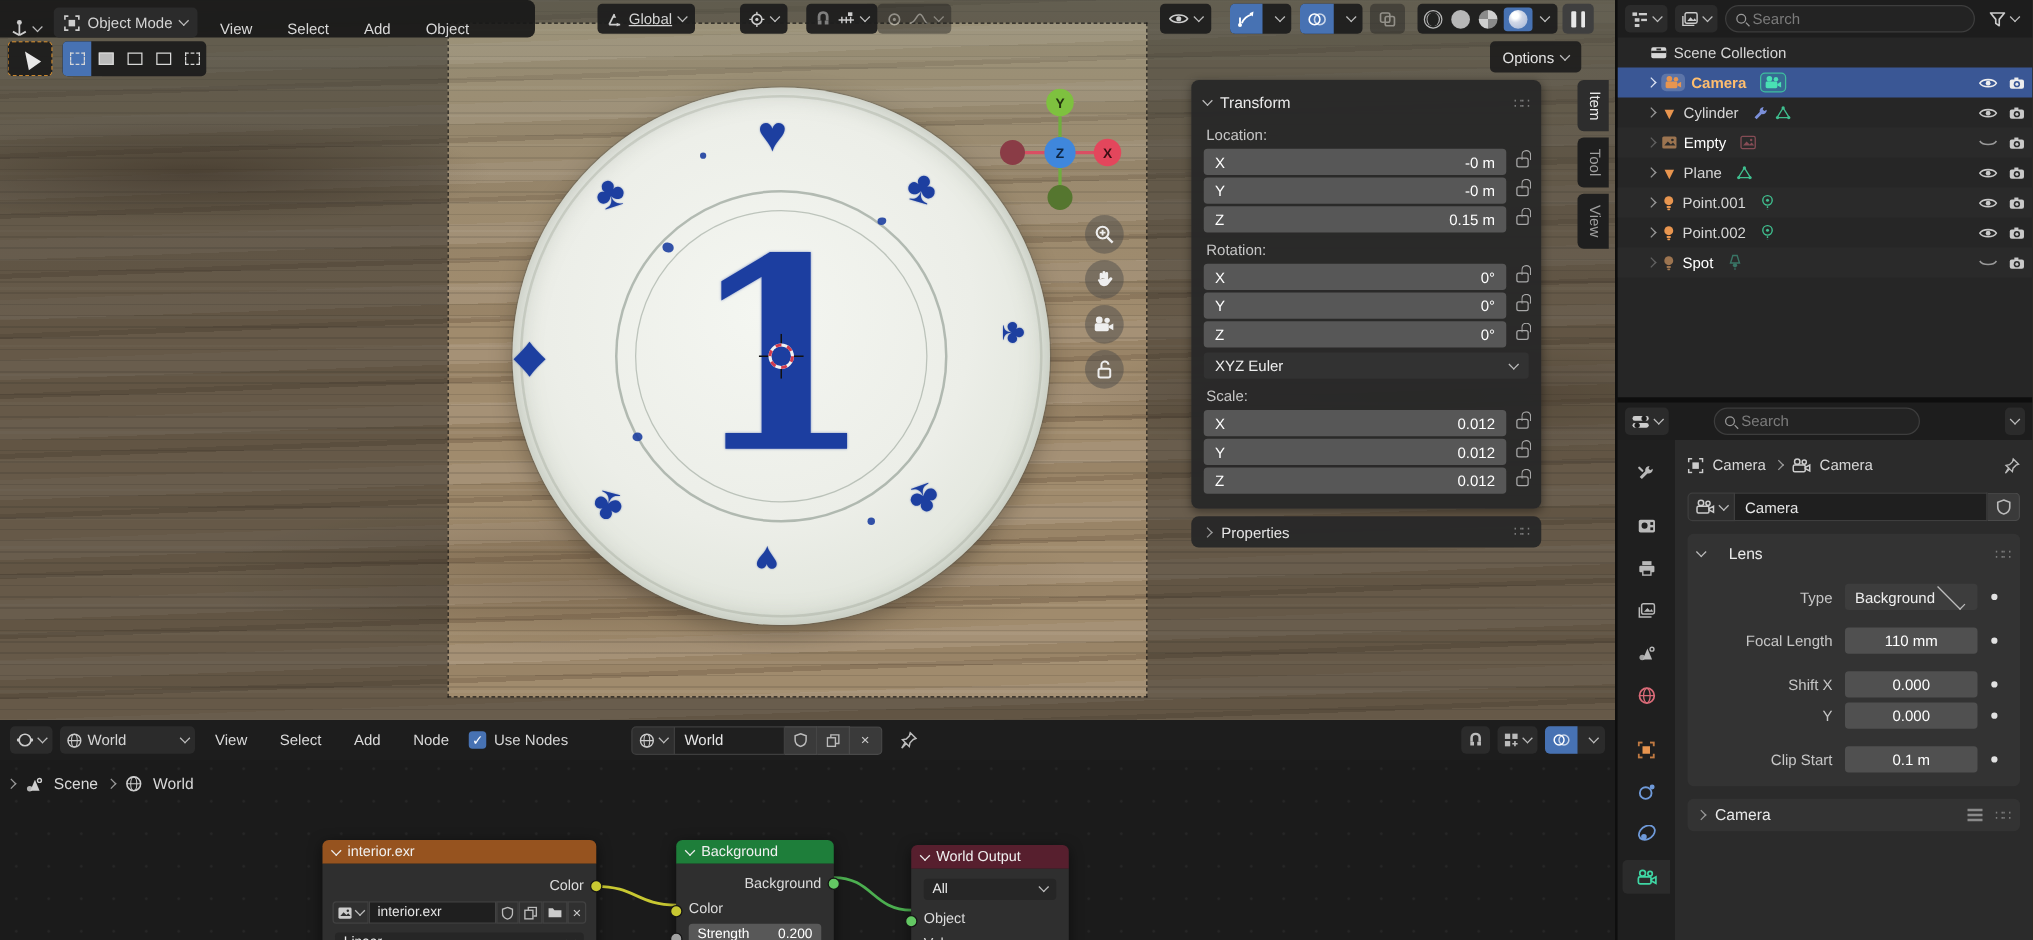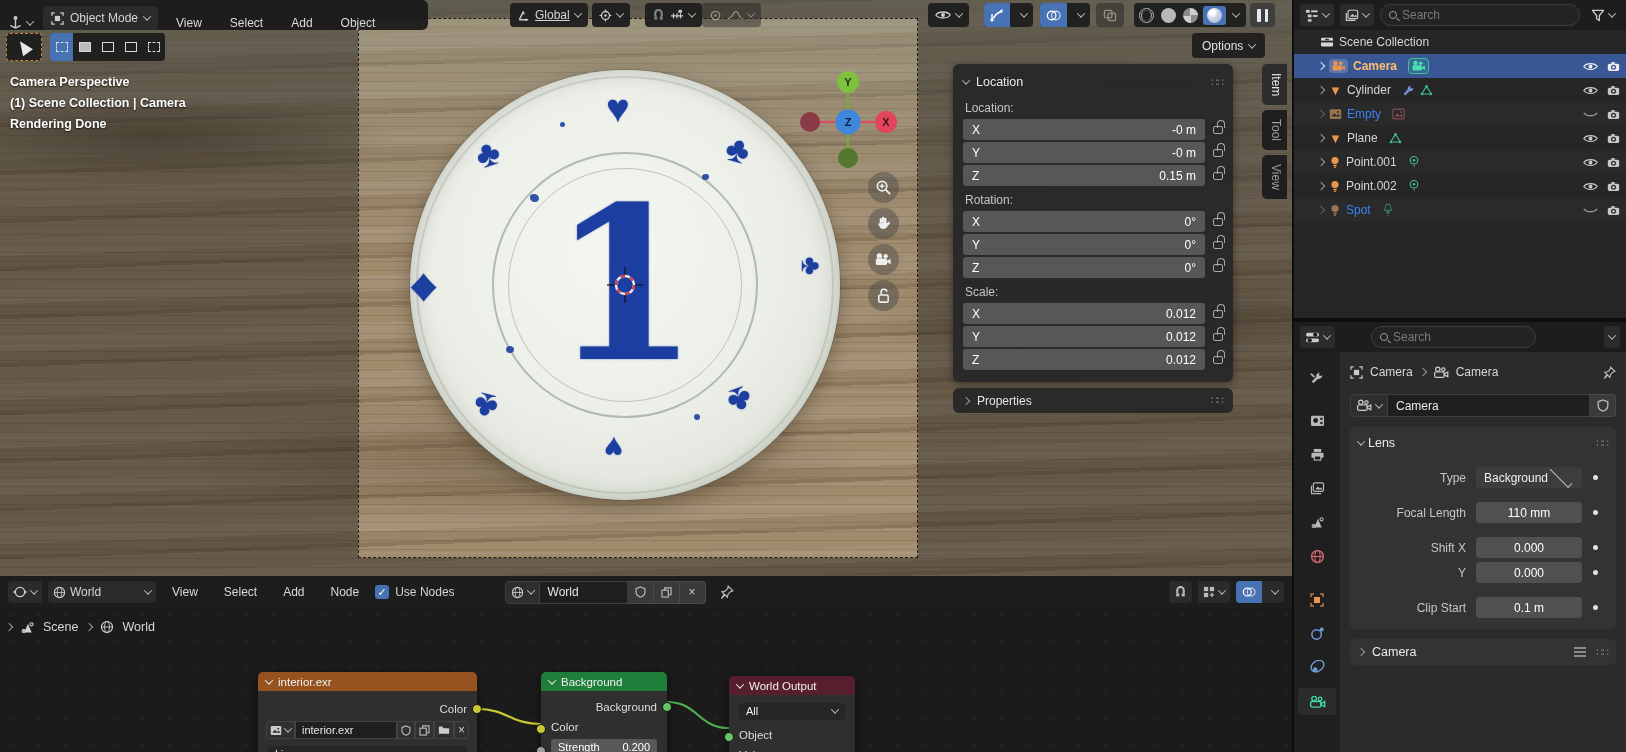--- a/index.html
+++ b/index.html
@@ -131,42 +131,42 @@
   .search input::placeholder { color:#7b7b7b; }
   .mag { width:8px; height:8px; border:1.4px solid #9a9a9a; border-radius:50%; position:relative; flex:none; }
   .mag::after { content:""; position:absolute; width:4px; height:1.4px; background:#9a9a9a;
     transform:rotate(45deg); left:6px; top:7px; }
 
   .ol-row { height:24px; display:flex; align-items:center; padding:0 6px 0 12px; gap:5px; }
   .ol-row.alt { background:#2a2a2a; }
   .ol-row.sel { background:#3a5795; }
   .ol-name { color:#d6d6d6; }
   .ol-row.sel .ol-name { color:#ffbe6e; font-weight:bold; }
-  .ol-dim .ol-name { color:#3b82f6; }
+  .ol-dim .ol-name { color:#ffffff; }
   .ol-right { margin-left:auto; display:flex; align-items:center; gap:9px; }
   .pill { border-radius:4px; padding:1px 2px; display:flex; }
   .ic { display:flex; align-items:center; }
 
   .props { position:absolute; left:1294px; top:322px; width:332px; height:430px; background:#2b2b2b; }
   .pr-tabs { position:absolute; left:0; top:30px; width:46px; height:400px; background:#1f1f1f;
     display:flex; flex-direction:column; align-items:center; padding-top:12px; gap:7px; }
   .ptab { width:38px; height:27px; display:flex; align-items:center; justify-content:center; border-radius:4px 0 0 4px; }
   .ptab.active { background:#2b2b2b; }
   .ptab.sep { margin-top:9px; }
   .pr-content { position:absolute; left:46px; top:30px; right:0; bottom:0; padding:8px 10px 0 10px; overflow:hidden; }
   .crumb { display:flex; align-items:center; gap:7px; height:24px; color:#d8d8d8; }
   .dblock { margin-top:10px; display:flex; align-items:center; gap:0; }
   .db-btn { height:23px; background:#2e2e2e; border:1px solid #3e3e3e; border-radius:4px 0 0 4px;
     display:flex; align-items:center; gap:4px; padding:0 5px; }
   .db-name { flex:1; height:23px; background:#1f1f1f; border:1px solid #3e3e3e; border-left:none;
     display:flex; align-items:center; padding:0 8px; color:#e6e6e6; }
   .db-shield { height:23px; width:26px; background:#3a3a3a; border:1px solid #4a4a4a; border-left:none;
     border-radius:0 4px 4px 0; display:flex; align-items:center; justify-content:center; }
   .panel { margin-top:10px; background:#333333; border-radius:5px; padding:5px 8px 10px 8px; }
-  .panel-head { display:flex; align-items:center; gap:4px; height:22px; color:#e9e9e9; font-size:12.5px; }
+  .panel-head { display:flex; align-items:center; gap:19px; height:22px; color:#e9e9e9; font-size:12.5px; }
   .panel-head .grip { margin-left:auto; }
   .prow { display:flex; align-items:center; height:23px; margin-top:2px; }
   .prow.gap { margin-top:12px; }
   .plabel { width:118px; text-align:right; padding-right:10px; color:#c6c6c6; flex:none; }
   .pfield { flex:1; height:21px; background:#505050; border-radius:3px; display:flex; align-items:center;
     justify-content:center; color:#fff; position:relative; }
   .pmenu { flex:1; height:21px; background:#3d3d3d; border-radius:3px; display:flex; align-items:center;
     padding:0 8px; color:#eee; position:relative; }
   .pmenu span { flex:1; text-align:center; }
   .pdot { width:26px; display:flex; justify-content:center; flex:none; }
@@ -262,21 +262,21 @@
             </svg>
           <span>Object Mode</span>
           <span class="cd"></span>
         </div>
         <span class="menu-item">View</span>
         <span class="menu-item">Select</span>
         <span class="menu-item">Add</span>
         <span class="menu-item">Object</span>
       </div>
 
-      <div class="hgrp" style="left:510px;text-decoration:underline;">
+      <div class="hgrp" style="left:478px;text-decoration:underline;">
         <svg width="13" height="13" viewBox="0 0 14 14">
             <path d="M2.5 11.5L7 2.5M2.5 11.5H12" stroke="#ccc" stroke-width="1.5" fill="none"></path>
             <path d="M7 2.5L5.4 5.6h3.2z" fill="#ccc"></path>
             <path d="M12 11.5l-3-1.6v3.2z" fill="#ccc"></path>
           </svg>
         <span>Global</span>
         <span class="cd"></span>
       </div>
       <div class="hgrp" style="left:592px;">
         <svg width="13" height="13" viewBox="0 0 14 14">
@@ -387,25 +387,20 @@
           </span>
         <span class="sm">
             <span class="box-ic solid" style="background:none;border-style:solid;"></span>
           </span>
         <span class="sm">
             <span class="box-ic"></span>
           </span>
       </div>
     </div>
 
-    <div class="vp-text">
-      <div>Camera Perspective</div>
-      <div>(1) Scene Collection | Camera</div>
-      <div>Rendering Done</div>
-    </div>
 
     <div class="options-btn">
       <span>Options</span>
       <span class="cd"></span>
     </div>
 
     <svg class="axgiz" width="120" height="120">
       <line x1="58" y1="33" x2="58" y2="88" stroke="#6fae3e" stroke-width="2.6"></line>
       <line x1="30" y1="62" x2="86" y2="62" stroke="#d94f63" stroke-width="2.6"></line>
       <circle cx="20" cy="62" r="10" fill="#8a3c46"></circle>
@@ -445,21 +440,21 @@
             <rect x="3" y="7.5" width="10" height="7.5" rx="1.5" fill="none" stroke="#eee" stroke-width="1.7"></rect>
             <path d="M5.5 7V4.5A3 3 0 0111.5 4" fill="none" stroke="#eee" stroke-width="1.7"></path>
           </svg>
       </div>
     </div>
 
     <div class="npanel">
       <div class="npan-box">
         <div class="npan-head">
           <span class="cd"></span>
-          <span>Location</span>
+          <span>Transform</span>
           <span class="grip">∷∷</span>
         </div>
         <div class="nsec">Location:</div>
         <div class="nrow">
             <div class="nfield">
               <span>X</span>
               <span class="v">-0 m</span>
             </div>
             <span class="lk"></span>
           </div>
@@ -491,20 +486,26 @@
               <span class="v">0°</span>
             </div>
             <span class="lk"></span>
           </div>
         <div class="nrow">
             <div class="nfield">
               <span>Z</span>
               <span class="v">0°</span>
             </div>
             <span class="lk"></span>
+          </div>
+        <div class="nrow" style="margin-top:4px;">
+            <div class="nmenu">
+              <span>XYZ Euler</span>
+              <span class="cd"></span>
+            </div>
           </div>
         <div class="nsec">Scale:</div>
         <div class="nrow">
             <div class="nfield">
               <span>X</span>
               <span class="v">0.012</span>
             </div>
             <span class="lk"></span>
           </div>
         <div class="nrow">

